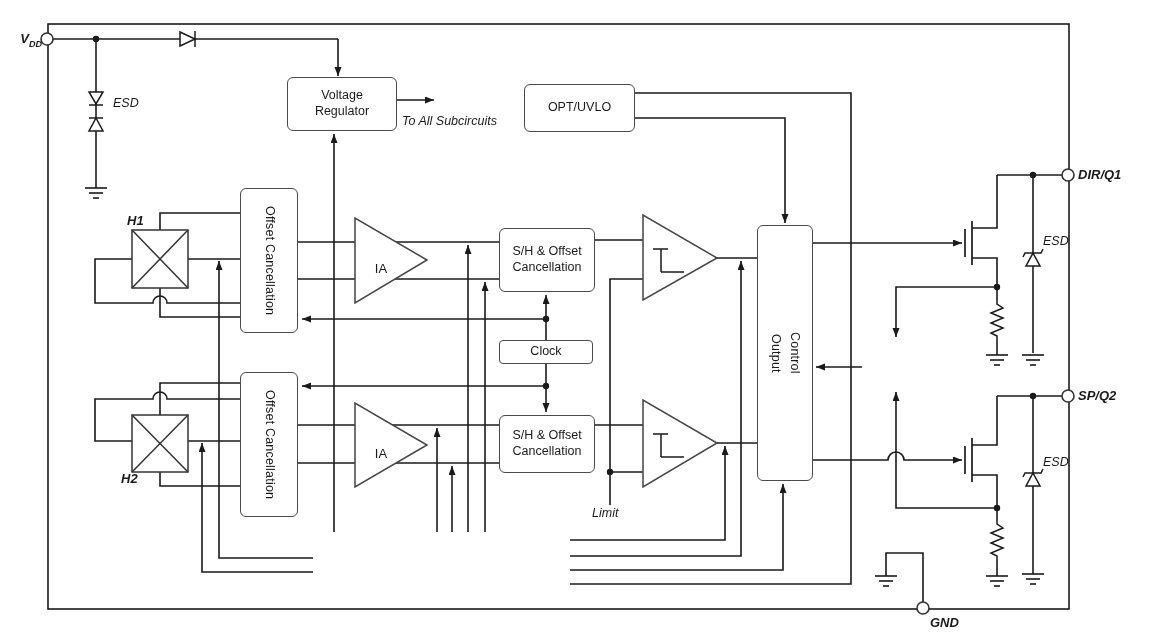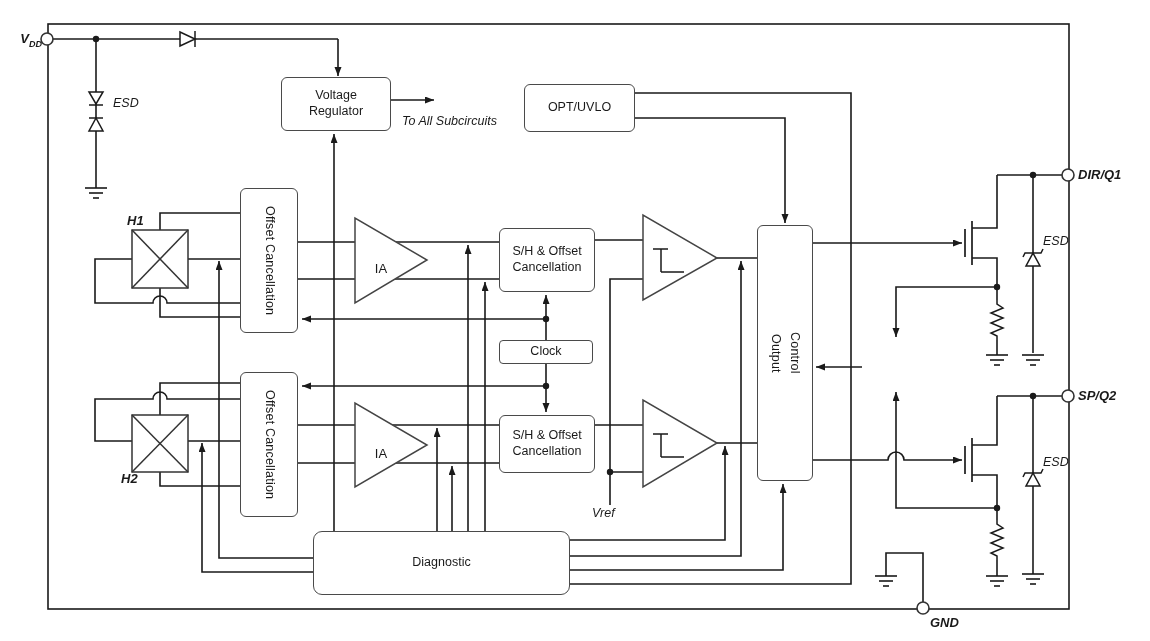--- a/index.html
+++ b/index.html
@@ -228,21 +228,21 @@
   </g>
 
   <g fill="#ffffff" stroke="#333" stroke-width="1.6">
     <circle cx="47" cy="39" r="6"></circle>
     <circle cx="1068" cy="175" r="6"></circle>
     <circle cx="1068" cy="396" r="6"></circle>
     <circle cx="923" cy="608" r="6"></circle>
   </g>
 </svg>
 
-<div class="blk" style="left:281px; top:77px; width:110px; height:54px;">
+<div class="blk" style="left:287px; top:77px; width:110px; height:54px;">
   <div style="width:80px;">Voltage Regulator</div>
 </div>
 
 <div class="blk" style="left:524px; top:84px; width:111px; height:48px;text-align:right;">
   <div>OPT/UVLO</div>
 </div>
 
 <div class="blk" style="left:240px; top:188px; width:58px; height:145px;">
   <div class="vtext" style="white-space:nowrap;">Offset Cancellation</div>
 </div>
@@ -264,35 +264,32 @@
 
 <div class="blk" style="left:499px; top:340px; width:94px; height:24px; border-radius:4px;">
   <div>Clock</div>
 </div>
 
 <div class="blk" style="left:757px; top:225px; width:56px; height:256px;">
   <div class="vtext" style="height:74px; line-height:1.55;">Output Control</div>
 </div>
 
 
-<div class="blk" style="left:313px; top:531px; width:257px; height:64px; border-radius:9px;">
-  <div>Diagnostic</div>
-</div>
 
 <div class="lbl bold" style="left:8px; top:31px; width:34px; text-align:right;"><span>V</span><sub>DD</sub></div>
 
 <div class="lbl" style="left:113px; top:96px;">ESD</div>
 
 <div class="lbl bold" style="left:127px; top:213px;">H1</div>
 
 <div class="lbl bold" style="left:121px; top:471px;">H2</div>
 
 <div class="lbl" style="left:402px; top:114px;">To All Subcircuits</div>
 
-<div class="lbl" style="left:592px; top:506px;">Vref</div>
+<div class="lbl" style="left:592px; top:506px;">Limit</div>
 
 <div class="lbl" style="left:1043px; top:234px;">ESD</div>
 
 <div class="lbl" style="left:1043px; top:455px;">ESD</div>
 
 <div class="lbl bold" style="left:1078px; top:167px;">DIR/Q1</div>
 
 <div class="lbl bold" style="left:1078px; top:388px;">SP/Q2</div>
 
 <div class="lbl bold" style="left:930px; top:615px; width:42px; text-align:left;">GND</div>

